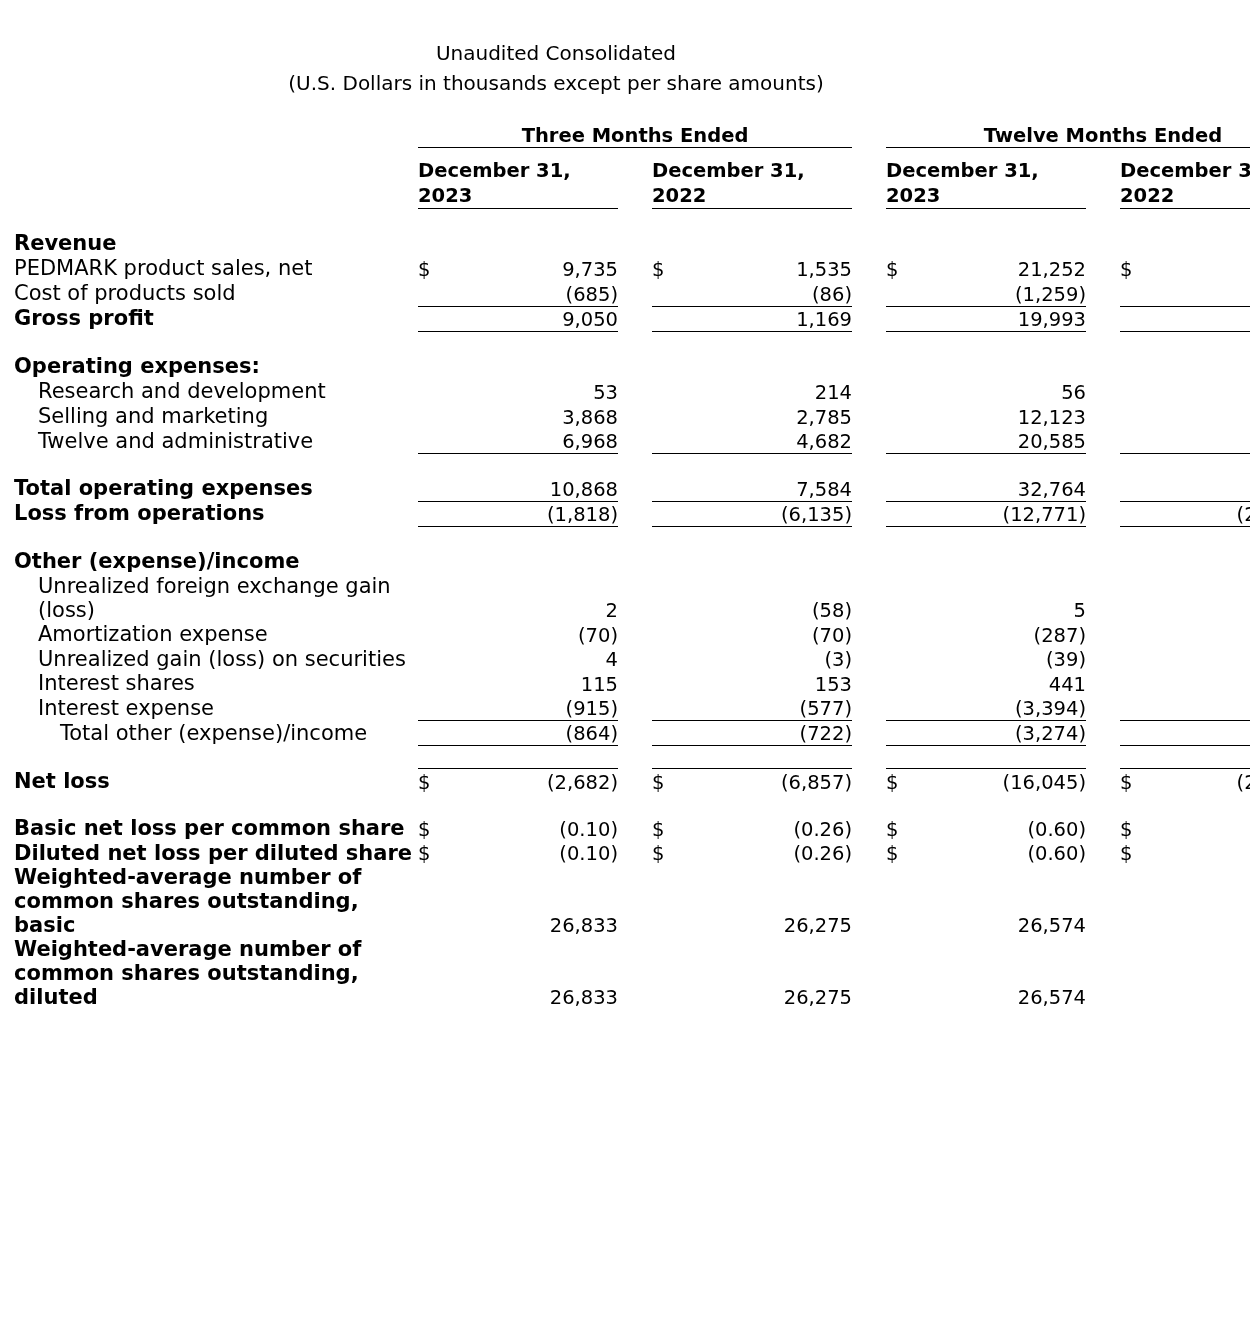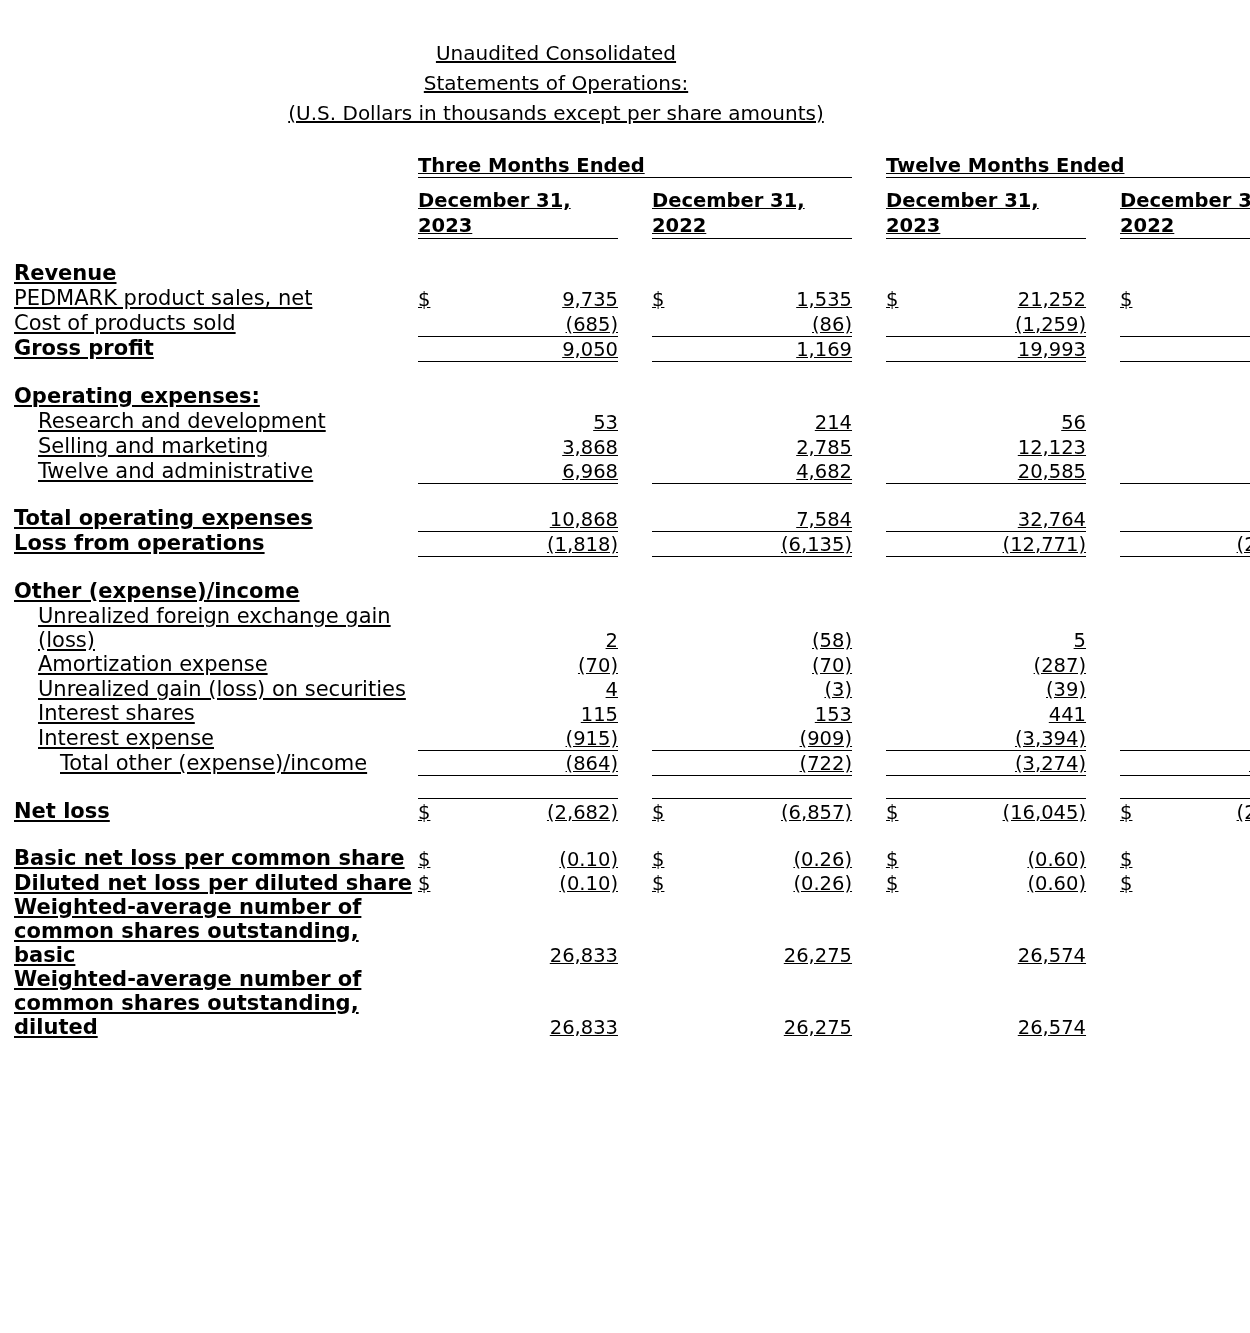--- a/index.html
+++ b/index.html
@@ -12,21 +12,20 @@
     height: 1333px;
     font-family: "DejaVu Sans", sans-serif;
     color: #000000;
     position: relative;
     overflow: hidden;
   }
   .page {
     padding: 38px 36px 0 14px;
     box-sizing: border-box;
     width: 1118px;
-    text-decoration: underline;
   }
   .title-block {
     text-align: center;
     font-size: 20px;
     line-height: 30px;
     margin-left: 16px;
     margin-bottom: 26px;
   }
   .title-line { white-space: nowrap; }
 
@@ -63,20 +62,21 @@
   }
   .val {
     text-align: right;
     font-size: 19.5px;
     padding-bottom: 3px;
     padding-right: 2px;
   }
 
   
   .grp {
+    text-align: center;
     font-weight: bold;
     font-size: 19.5px;
     padding-bottom: 4px;
   }
   .grp-underline {
     border-bottom: 1.6px solid #000;
   }
   .colhead {
     text-align: left;
     font-weight: bold;
@@ -94,21 +94,20 @@
     line-height: 24px;
   }
 </style>
 </head>
 <body>
 
 <div class="page">
 
   <div class="title-block">
     <div class="title-line">Unaudited Consolidated</div>
-    <div class="title-line">Statements of Operations:</div>
     <div class="title-line">(U.S. Dollars in thousands except per share amounts)</div>
   </div>
 
   <table class="fin">
     <colgroup>
       <col class="c-label">
         <col class="c-cur">
         <col class="c-val">
         <col class="c-gap">
       <col class="c-cur">
@@ -398,21 +397,21 @@
           <td></td>
           <td class="val">195</td>
     </tr>
 
     <tr>
       <td class="lbl indent1">Interest expense</td>
       <td></td>
           <td class="val">(915)</td>
       <td></td>
           <td></td>
-          <td class="val">(909)</td>
+          <td class="val">(577)</td>
       <td></td>
           <td></td>
           <td class="val">(3,394)</td>
       <td></td>
           <td></td>
           <td class="val">(978)</td>
     </tr>
 
     <tr>
       <td class="lbl indent2">Total other (expense)/income</td>

